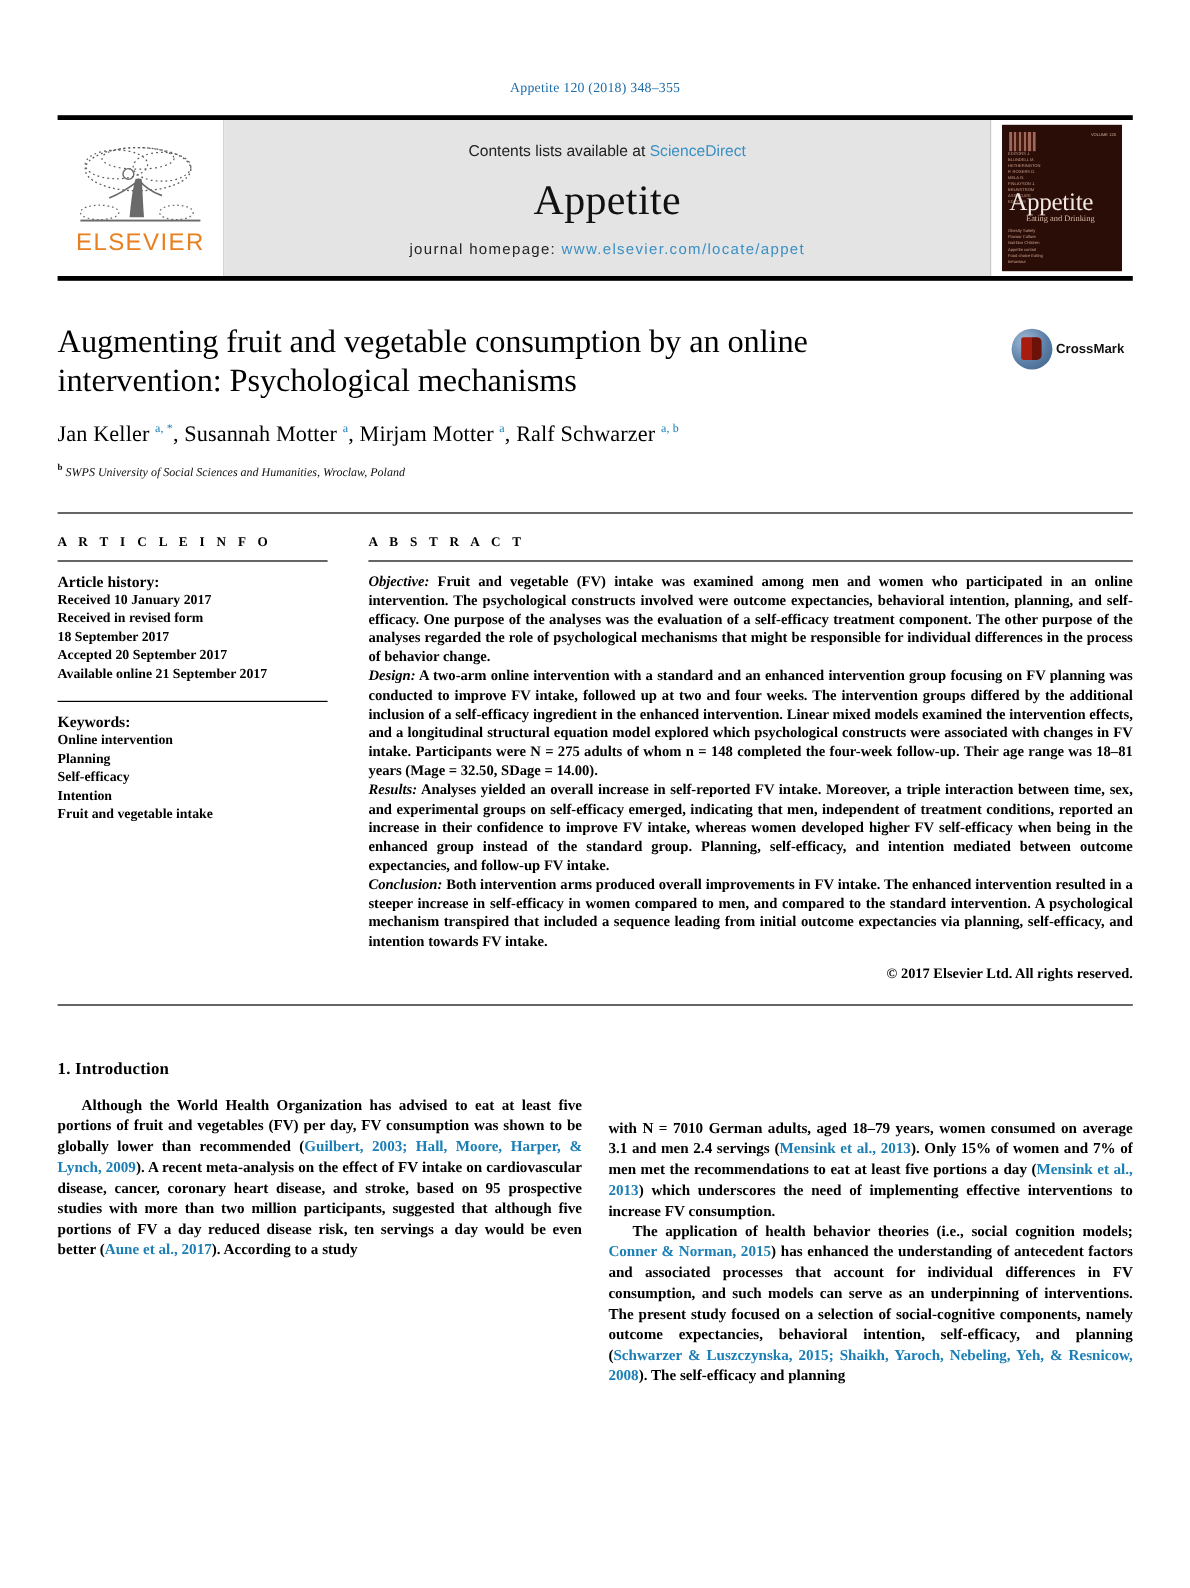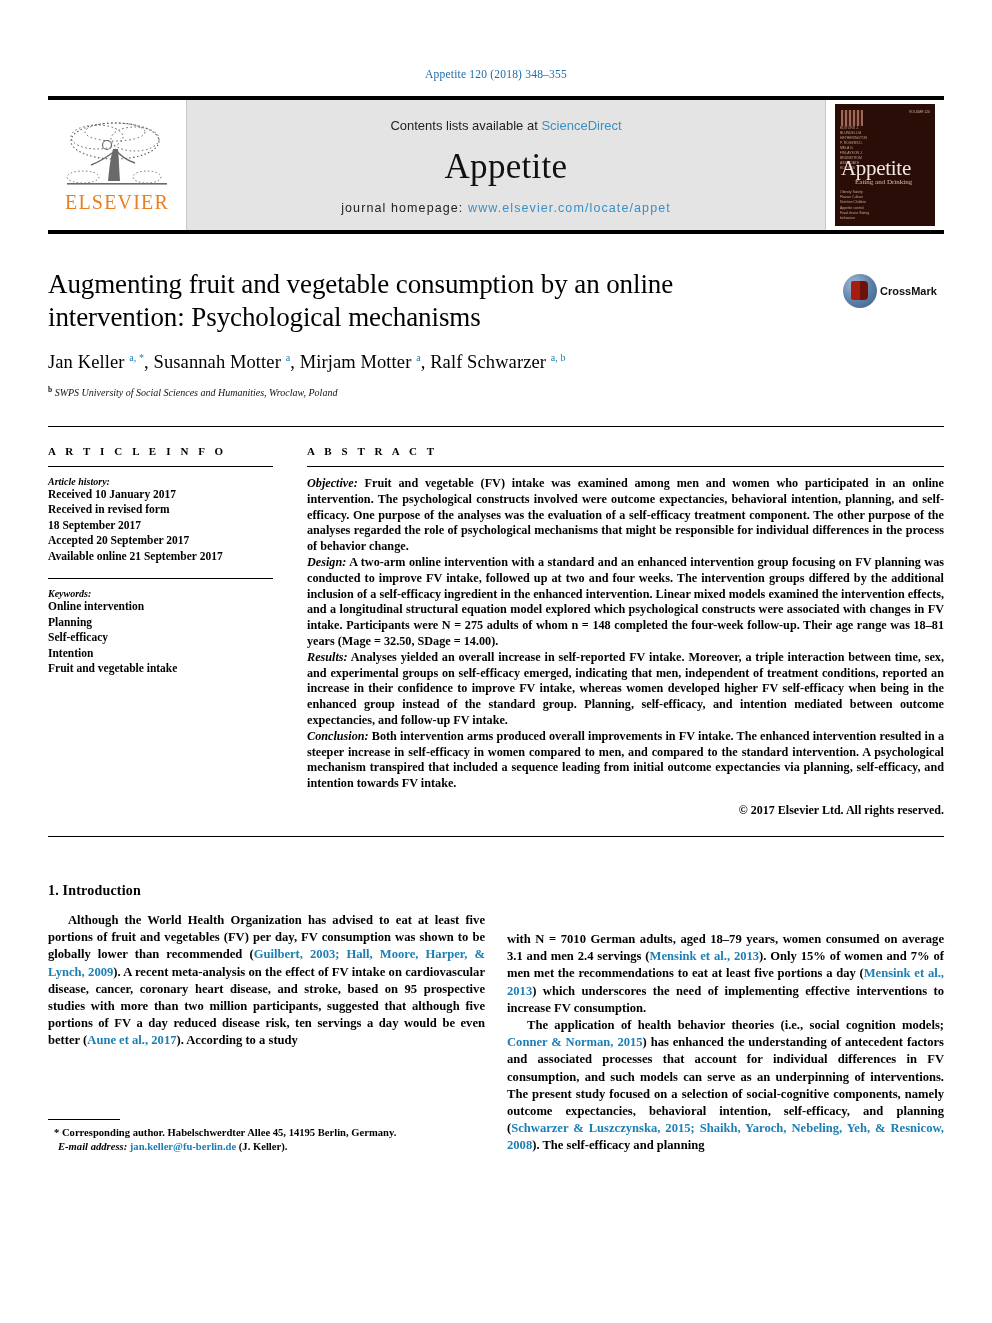--- a/index.html
+++ b/index.html
@@ -53,21 +53,21 @@
   }
   .elsevier-logo {
     width: 120px;
     text-align: center;
   }
   .elsevier-tree {
     display: block;
     margin: 0 auto;
   }
   .elsevier-word {
-    font-family: Liberation Serif, serif;
+    font-family: Liberation Sans, sans-serif;
     color: #E87F20;
     font-size: 20px;
     letter-spacing: 1.2px;
     line-height: 1;
     margin-top: 1px;
   }
   .masthead-center {
     flex: 1 1 auto;
     background: #e4e4e4;
     display: flex;
@@ -273,23 +273,22 @@
     font-weight: bold;
     font-size: 11px;
     letter-spacing: 3.6px;
     margin-bottom: 9px;
   }
   .hr-thin {
     border-top: 1px solid #000;
     margin: 0 0 9px 0;
   }
   .info-label {
-    font-style: italic;
-    font-weight: bold;
-    font-size: 10px;
+    font-weight: bold;
+    font-size: 13px;
     margin: 0;
   }
   .info-list {
     font-size: 11.5px;
     line-height: 15.5px;
     font-weight: bold;
   }
   .info-gap {
     height: 14px;
   }
@@ -510,27 +509,20 @@
   <div class="rule-bottom"></div>
 
   <div class="body-cols">
 
     <div class="col">
       <h2 class="section-title">1. Introduction</h2>
       <div class="body-text">
         <p><span>Although the World Health Organization has advised to eat at least five portions of fruit and vegetables (FV) per day, FV consumption was shown to be globally lower than recommended (</span><span class="ref">Guilbert, 2003; Hall, Moore, Harper, &amp; Lynch, 2009</span><span>). A recent meta-analysis on the effect of FV intake on cardiovascular disease, cancer, coronary heart disease, and stroke, based on 95 prospective studies with more than two million participants, suggested that although five portions of FV a day reduced disease risk, ten servings a day would be even better (</span><span class="ref">Aune et al., 2017</span><span>). According to a study</span></p>
       </div>
 
-      <div class="footnote-area">
-        <div class="fn-rule"></div>
-        <div class="footnote">
-          <span>*</span><span> Corresponding author. Habelschwerdter Allee 45, 14195 Berlin, Germany.</span><br>
-          <span class="em">E-mail address:</span><span class="ref"> jan.keller@fu-berlin.de</span><span> (J. Keller).</span>
-        </div>
-      </div>
     </div>
 
     <div class="col">
       <div class="body-text">
         <p class="noindent"><span>with N = 7010 German adults, aged 18–79 years, women consumed on average 3.1 and men 2.4 servings (</span><span class="ref">Mensink et al., 2013</span><span>). Only 15% of women and 7% of men met the recommendations to eat at least five portions a day (</span><span class="ref">Mensink et al., 2013</span><span>) which underscores the need of implementing effective interventions to increase FV consumption.</span></p>
         <p><span>The application of health behavior theories (i.e., social cognition models; </span><span class="ref">Conner &amp; Norman, 2015</span><span>) has enhanced the understanding of antecedent factors and associated processes that account for individual differences in FV consumption, and such models can serve as an underpinning of interventions. The present study focused on a selection of social-cognitive components, namely outcome expectancies, behavioral intention, self-efficacy, and planning (</span><span class="ref">Schwarzer &amp; Luszczynska, 2015; Shaikh, Yaroch, Nebeling, Yeh, &amp; Resnicow, 2008</span><span>). The self-efficacy and planning</span></p>
       </div>
     </div>
   </div>
 

